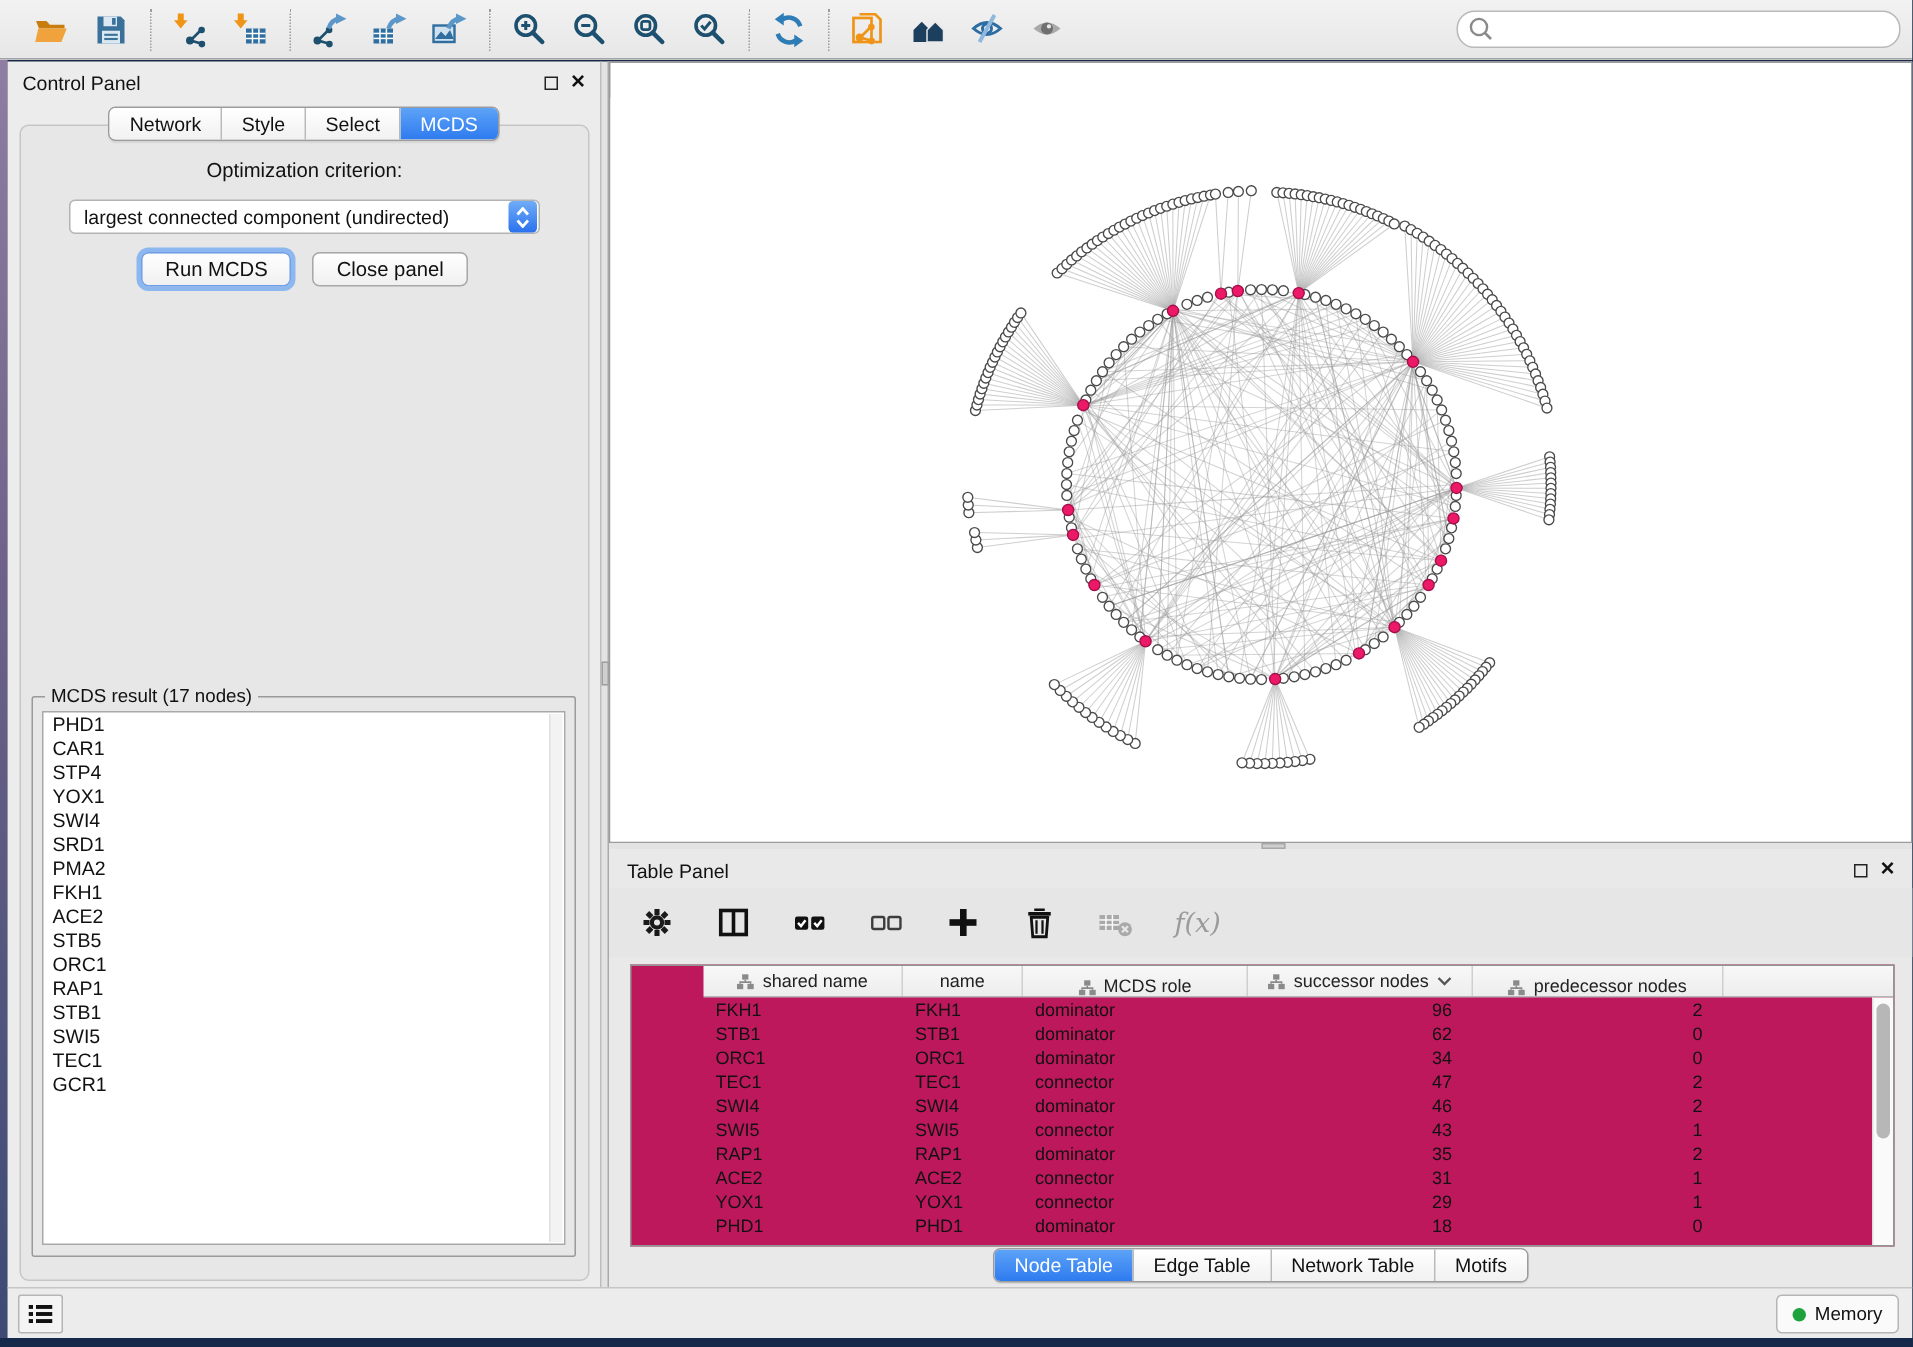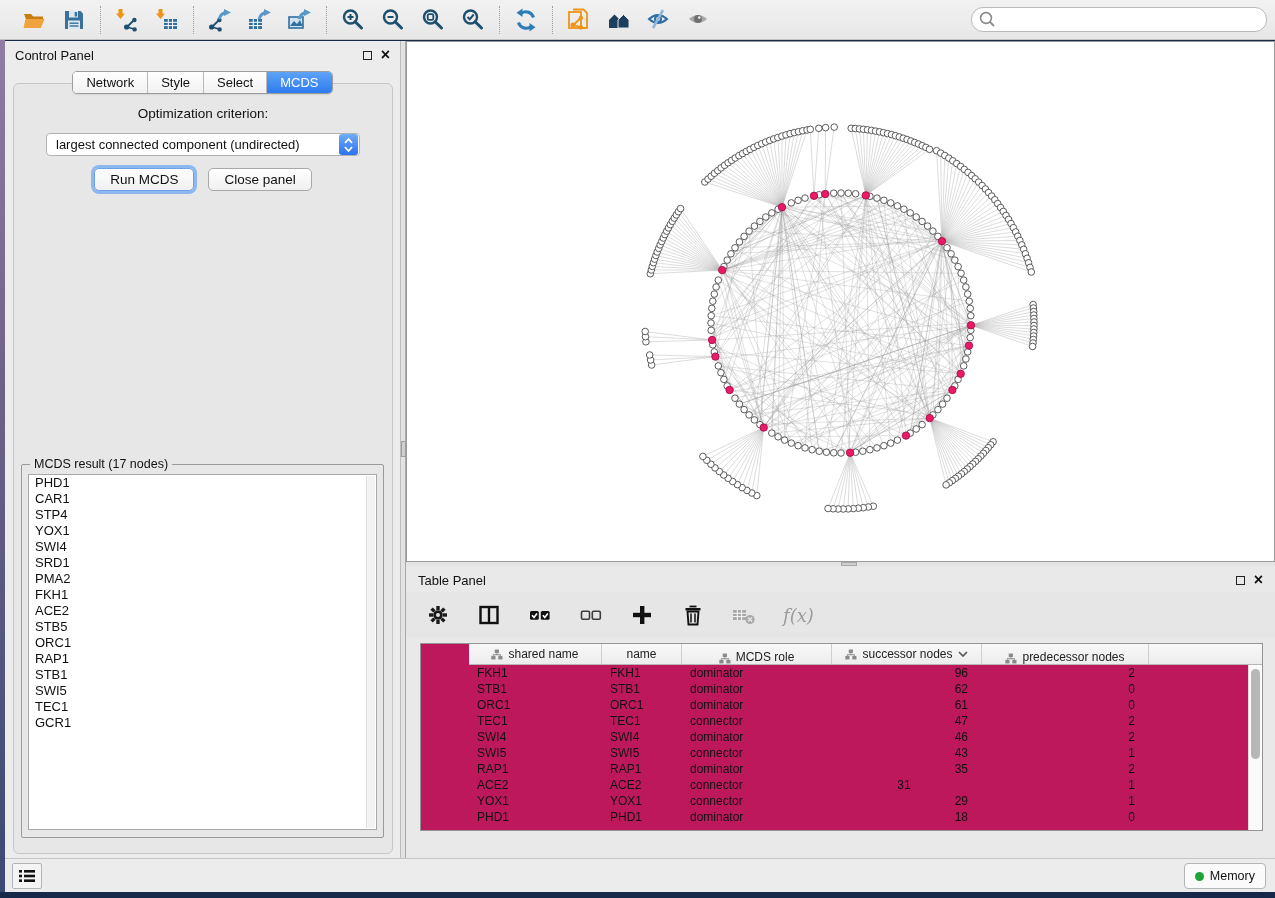--- a/index.html
+++ b/index.html
@@ -1206,21 +1206,21 @@
           <div class="td" style="width: 133px;">STB1</div>
           <div class="td" style="width: 80px;">STB1</div>
           <div class="td" style="width: 150px;">dominator</div>
           <div class="td num" style="width: 150px;">62</div>
           <div class="td num" style="width: 167px;">0</div>
         </div>
         <div class="tr">
           <div class="td" style="width: 133px;">ORC1</div>
           <div class="td" style="width: 80px;">ORC1</div>
           <div class="td" style="width: 150px;">dominator</div>
-          <div class="td num" style="width: 150px;">61</div>
+          <div class="td num" style="width: 150px;">34</div>
           <div class="td num" style="width: 167px;">0</div>
         </div>
         <div class="tr">
           <div class="td" style="width: 133px;">TEC1</div>
           <div class="td" style="width: 80px;">TEC1</div>
           <div class="td" style="width: 150px;">connector</div>
           <div class="td num" style="width: 150px;">47</div>
           <div class="td num" style="width: 167px;">2</div>
         </div>
         <div class="tr">
@@ -1241,21 +1241,21 @@
           <div class="td" style="width: 133px;">RAP1</div>
           <div class="td" style="width: 80px;">RAP1</div>
           <div class="td" style="width: 150px;">dominator</div>
           <div class="td num" style="width: 150px;">35</div>
           <div class="td num" style="width: 167px;">2</div>
         </div>
         <div class="tr">
           <div class="td" style="width: 133px;">ACE2</div>
           <div class="td" style="width: 80px;">ACE2</div>
           <div class="td" style="width: 150px;">connector</div>
-          <div class="td num" style="width: 150px; text-align: center;">31</div>
+          <div class="td num" style="width: 150px;">31</div>
           <div class="td num" style="width: 167px;">1</div>
         </div>
         <div class="tr">
           <div class="td" style="width: 133px;">YOX1</div>
           <div class="td" style="width: 80px;">YOX1</div>
           <div class="td" style="width: 150px;">connector</div>
           <div class="td num" style="width: 150px;">29</div>
           <div class="td num" style="width: 167px;">1</div>
         </div>
         <div class="tr">
@@ -1263,20 +1263,28 @@
           <div class="td" style="width: 80px;">PHD1</div>
           <div class="td" style="width: 150px;">dominator</div>
           <div class="td num" style="width: 150px;">18</div>
           <div class="td num" style="width: 167px;">0</div>
         </div>
         <div class="tbl-scroll">
         <span class="tbl-thumb"></span>
       </div>
     </div>
   </div>
+  <div class="tp-tabs" id="tp-tabs">
+      <span class="seg">
+        <span class="seg-item active">Node Table</span>
+        <span class="seg-item">Edge Table</span>
+        <span class="seg-item">Network Table</span>
+        <span class="seg-item">Motifs</span>
+      </span>
+    </div>
 </div>
 
 <div class="status-bar">
   <span class="status-left-btn">
     <svg width="16" height="14" viewBox="0 0 16 14">
       <rect x="0" y="1" width="3" height="2.6" fill="#111"></rect>
         <rect x="5" y="1" width="11" height="2.6" fill="#111"></rect>
       <rect x="0" y="5.7" width="3" height="2.6" fill="#111"></rect>
         <rect x="5" y="5.7" width="11" height="2.6" fill="#111"></rect>
       <rect x="0" y="10.4" width="3" height="2.6" fill="#111"></rect>

